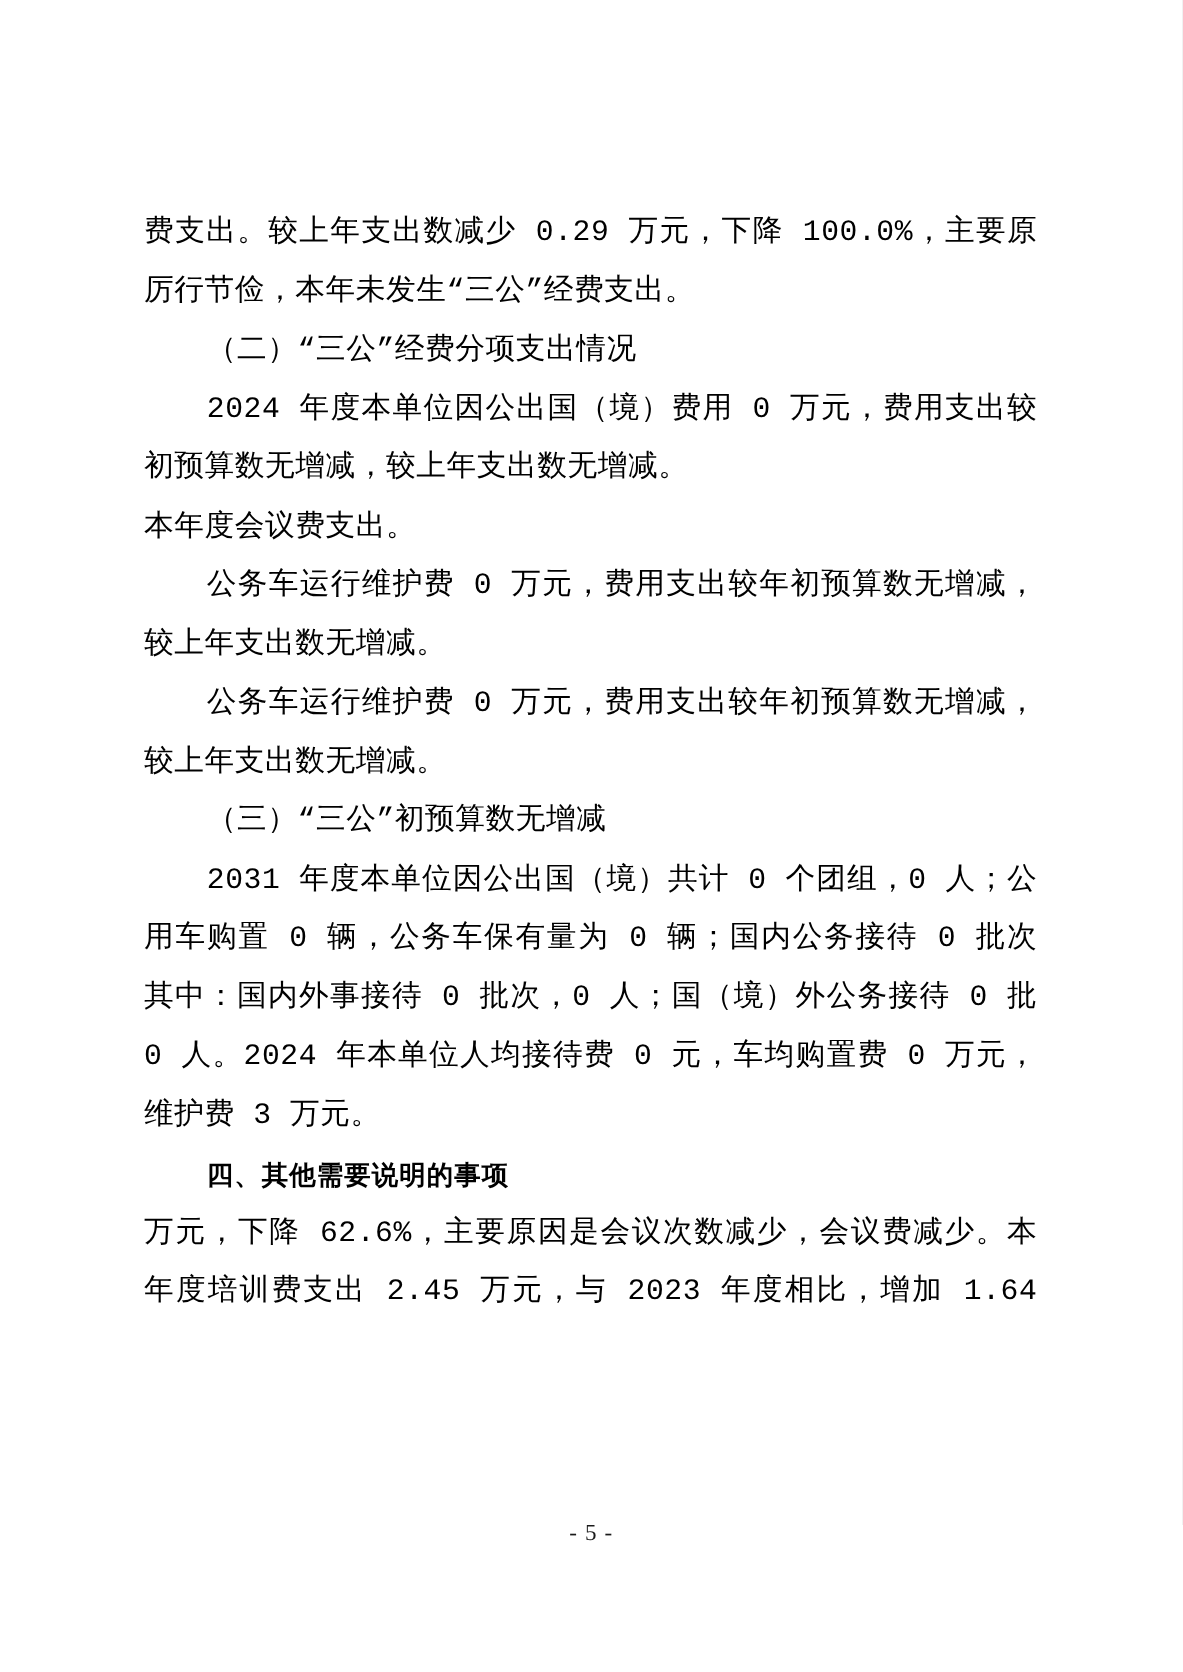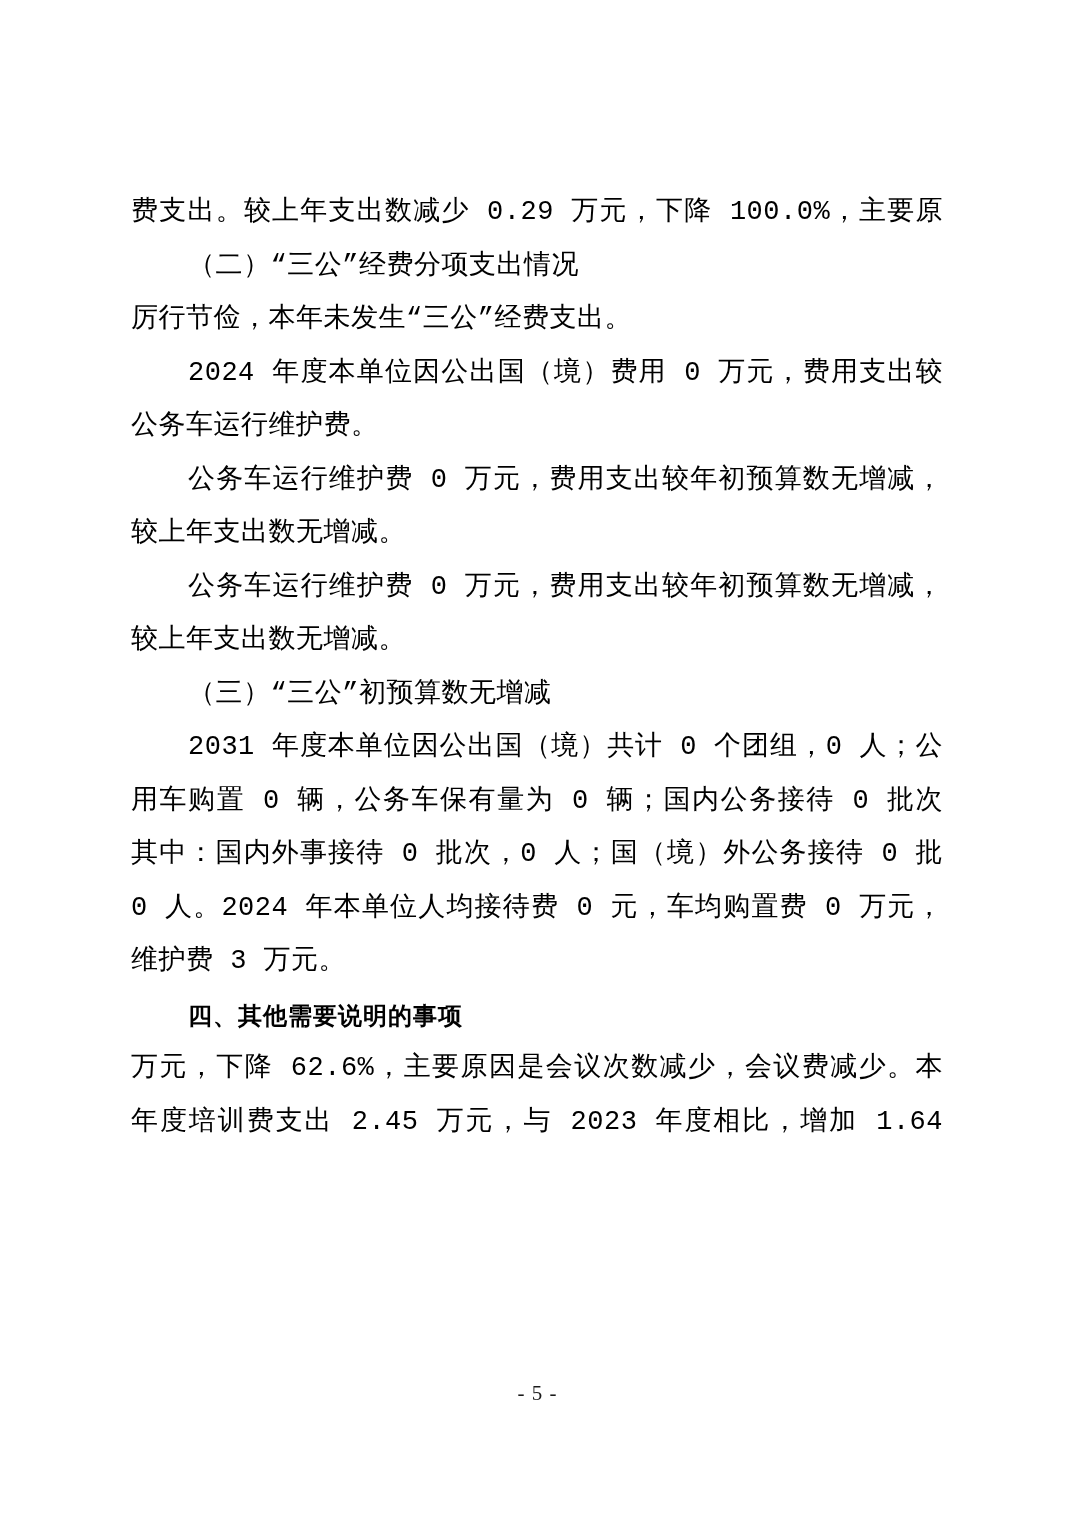--- a/index.html
+++ b/index.html
@@ -60,24 +60,25 @@
     color: #1a1a1a;
     letter-spacing: 1px;
   }
 </style>
 </head>
 <body>
 
 <div class="page">
   <main class="content">
     <div class="line fill">费支出。较上年支出数减少 0.29 万元，下降 100.0%，主要原因是</div>
+    <div class="line">厉行节俭，本年未发生“三公”经费支出。</div>
     <div class="line indent">（二）“三公”经费分项支出情况</div>
-    <div class="line">厉行节俭，本年未发生“三公”经费支出。</div>
     <div class="line fill indent">2024 年度本单位因公出国（境）费用 0 万元，费用支出较年</div>
-    <div class="line">公务车运行维护费。</div>
+    <div class="line">初预算数无增减，较上年支出数无增减。</div>
+    <div class="line">本年度会议费支出。</div>
     <div class="line fill indent">公务车运行维护费 0 万元，费用支出较年初预算数无增减，</div>
     <div class="line">较上年支出数无增减。</div>
     <div class="line fill indent">公务车运行维护费 0 万元，费用支出较年初预算数无增减，</div>
     <div class="line">较上年支出数无增减。</div>
     <div class="line indent">（三）“三公”初预算数无增减</div>
     <div class="line fill indent">2031 年度本单位因公出国（境）共计 0 个团组，0 人；公务</div>
     <div class="line fill">用车购置 0 辆，公务车保有量为 0 辆；国内公务接待 0 批次 0 人，</div>
     <div class="line fill">其中：国内外事接待 0 批次，0 人；国（境）外公务接待 0 批次，</div>
     <div class="line fill">0 人。2024 年本单位人均接待费 0 元，车均购置费 0 万元，车均</div>
     <div class="line">维护费 3 万元。</div>

